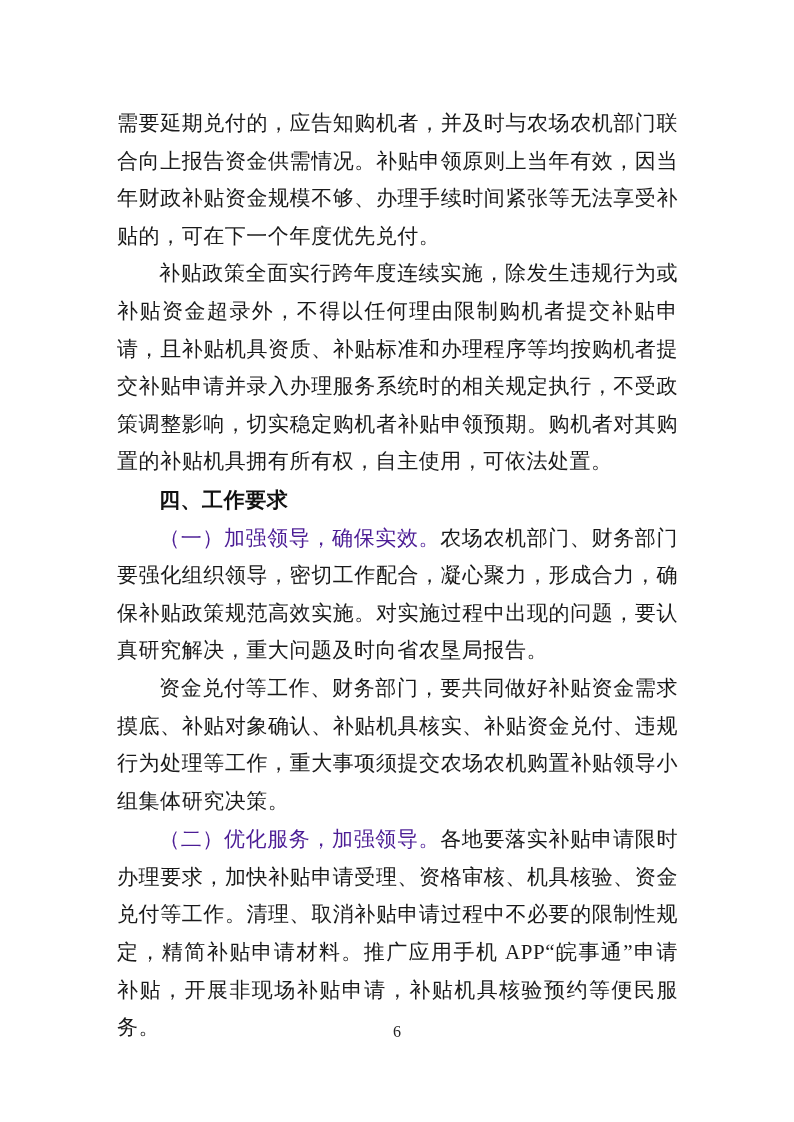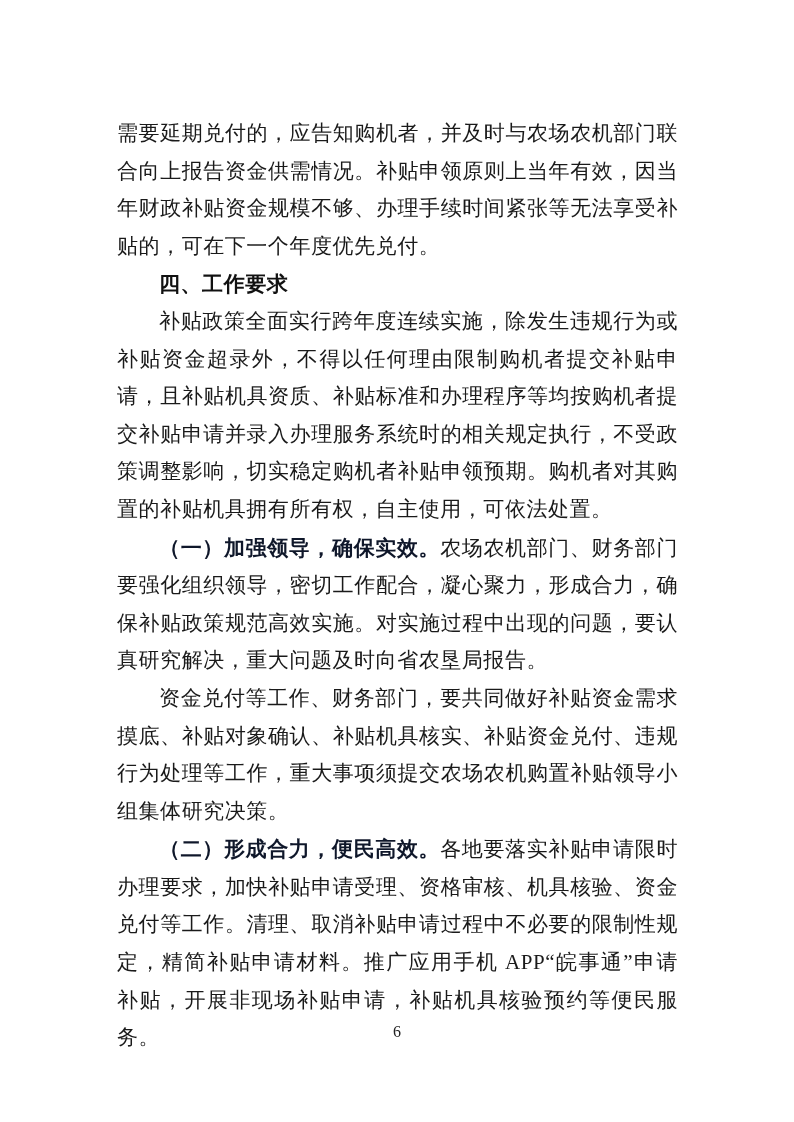--- a/index.html
+++ b/index.html
@@ -11,21 +11,21 @@
     position: relative;
     width: 794px;
     height: 1122px;
     background: #ffffff;
     overflow: hidden;
     font-family: "Liberation Serif", "DejaVu Serif", serif;
   }
   .doc-body {
     position: absolute;
     left: 117px;
-    top: 115px;
+    top: 105px;
     width: 561px;
     color: #1a1a1a;
   }
   .para {
     margin: 0;
     font-size: 21px;
     line-height: 37.6px;
     letter-spacing: 0.55px;
     text-align: justify;
     text-align-last: left;
@@ -34,42 +34,42 @@
   .para.indent {
     text-indent: 2em;
   }
   .para.heading {
     text-indent: 2em;
     font-weight: 700;
     color: #111111;
     font-family: "Liberation Sans", "DejaVu Sans", sans-serif;
   }
   .para .lead {
-    font-weight: 700;
-    color: #0f172a;
+    font-weight: 400;
+    color: #4c1d95;
     font-family: "Liberation Sans", "DejaVu Sans", sans-serif;
   }
   .page-number {
     position: absolute;
     left: 0;
     top: 1020px;
     width: 100%;
     text-align: center;
     font-size: 16px;
     line-height: 24px;
     color: #222222;
     font-family: "Liberation Serif", "DejaVu Serif", serif;
   }
 </style>
 </head>
 <body>
 
 <div class="page">
   <div class="doc-body">
       <p class="para body">需要延期兑付的，应告知购机者，并及时与农场农机部门联合向上报告资金供需情况。补贴申领原则上当年有效，因当年财政补贴资金规模不够、办理手续时间紧张等无法享受补贴的，可在下一个年度优先兑付。</p>
+      <p class="para body indent">补贴政策全面实行跨年度连续实施，除发生违规行为或补贴资金超录外，不得以任何理由限制购机者提交补贴申请，且补贴机具资质、补贴标准和办理程序等均按购机者提交补贴申请并录入办理服务系统时的相关规定执行，不受政策调整影响，切实稳定购机者补贴申领预期。购机者对其购置的补贴机具拥有所有权，自主使用，可依法处置。</p>
       <p class="para heading indent">四、工作要求</p>
-      <p class="para body indent">补贴政策全面实行跨年度连续实施，除发生违规行为或补贴资金超录外，不得以任何理由限制购机者提交补贴申请，且补贴机具资质、补贴标准和办理程序等均按购机者提交补贴申请并录入办理服务系统时的相关规定执行，不受政策调整影响，切实稳定购机者补贴申领预期。购机者对其购置的补贴机具拥有所有权，自主使用，可依法处置。</p>
       <p class="para lead indent"><span class="lead">（一）加强领导，确保实效。</span>农场农机部门、财务部门要强化组织领导，密切工作配合，凝心聚力，形成合力，确保补贴政策规范高效实施。对实施过程中出现的问题，要认真研究解决，重大问题及时向省农垦局报告。</p>
       <p class="para body indent">资金兑付等工作、财务部门，要共同做好补贴资金需求摸底、补贴对象确认、补贴机具核实、补贴资金兑付、违规行为处理等工作，重大事项须提交农场农机购置补贴领导小组集体研究决策。</p>
-      <p class="para lead indent"><span class="lead">（二）形成合力，便民高效。</span>各地要落实补贴申请限时办理要求，加快补贴申请受理、资格审核、机具核验、资金兑付等工作。清理、取消补贴申请过程中不必要的限制性规定，精简补贴申请材料。推广应用手机 APP“皖事通”申请补贴，开展非现场补贴申请，补贴机具核验预约等便民服务。</p>
+      <p class="para lead indent"><span class="lead">（二）优化服务，加强领导。</span>各地要落实补贴申请限时办理要求，加快补贴申请受理、资格审核、机具核验、资金兑付等工作。清理、取消补贴申请过程中不必要的限制性规定，精简补贴申请材料。推广应用手机 APP“皖事通”申请补贴，开展非现场补贴申请，补贴机具核验预约等便民服务。</p>
     </div>
   <div class="page-number">6</div>
 </div>
 
 </body></html>

